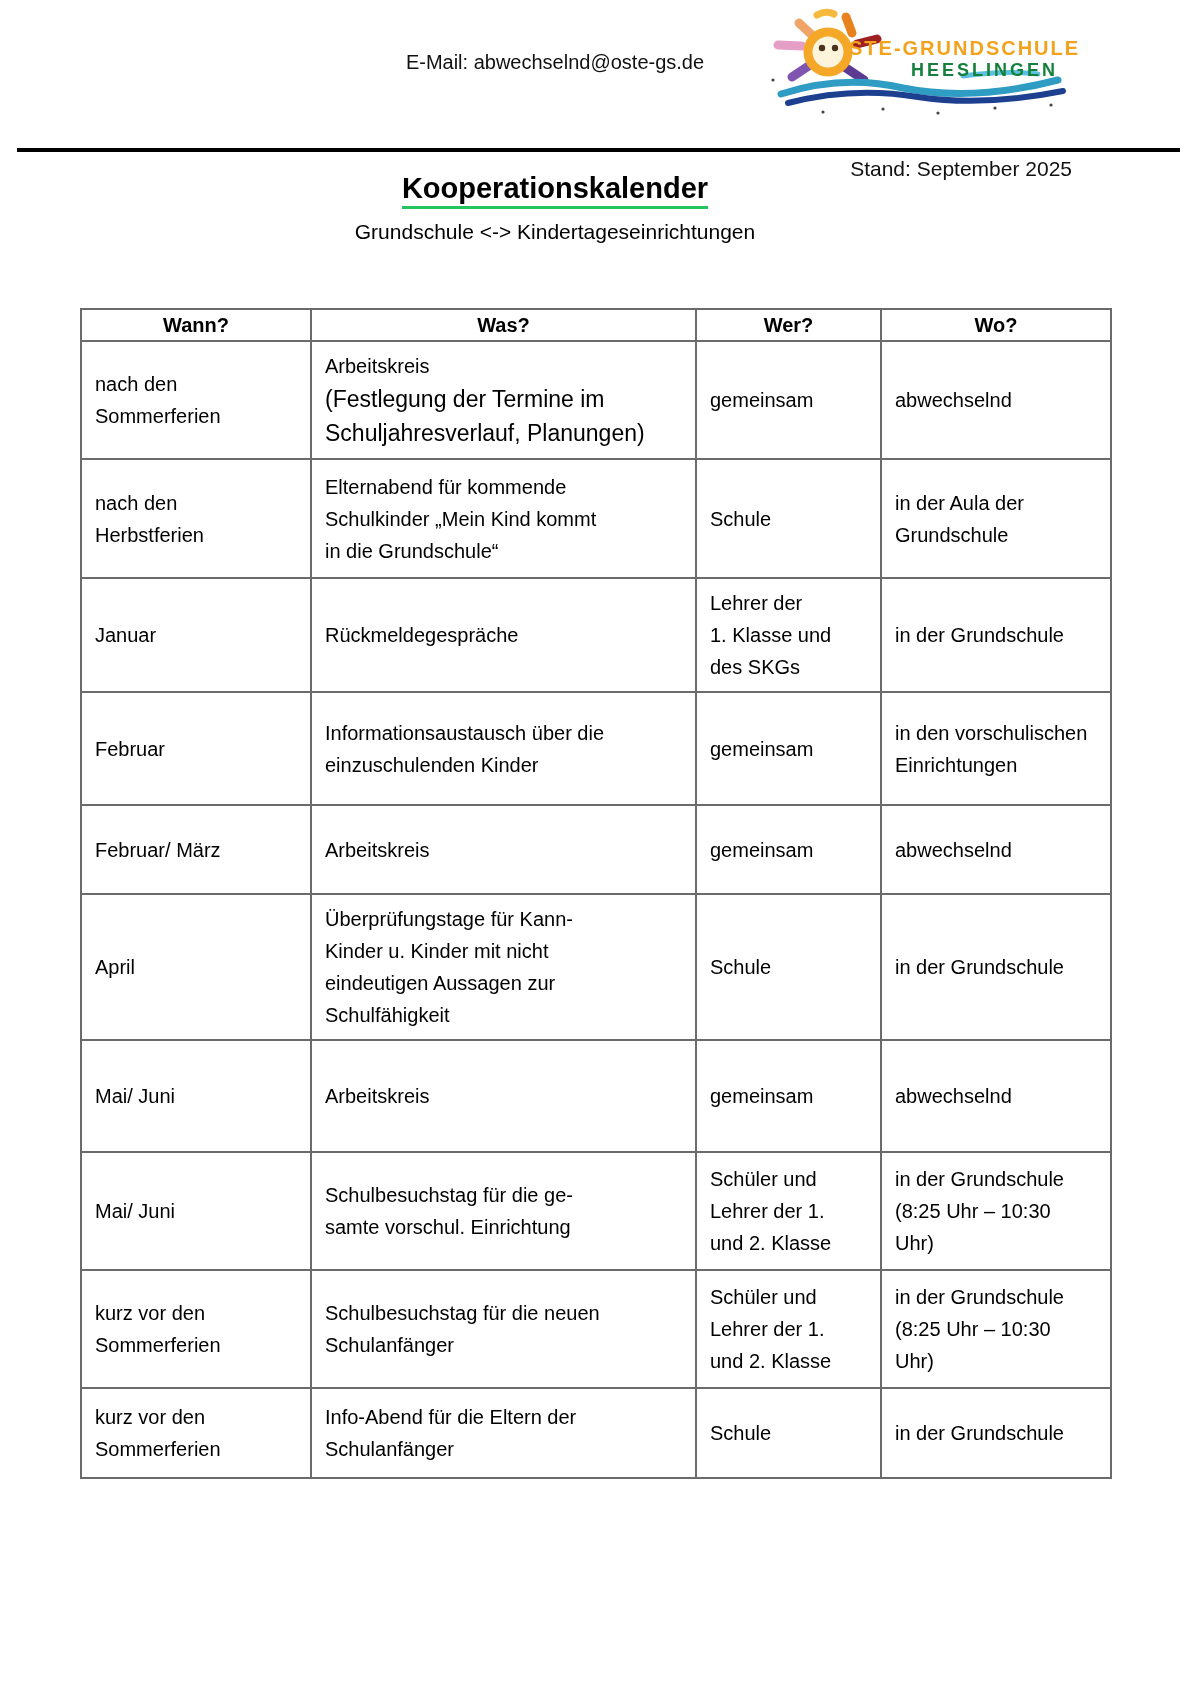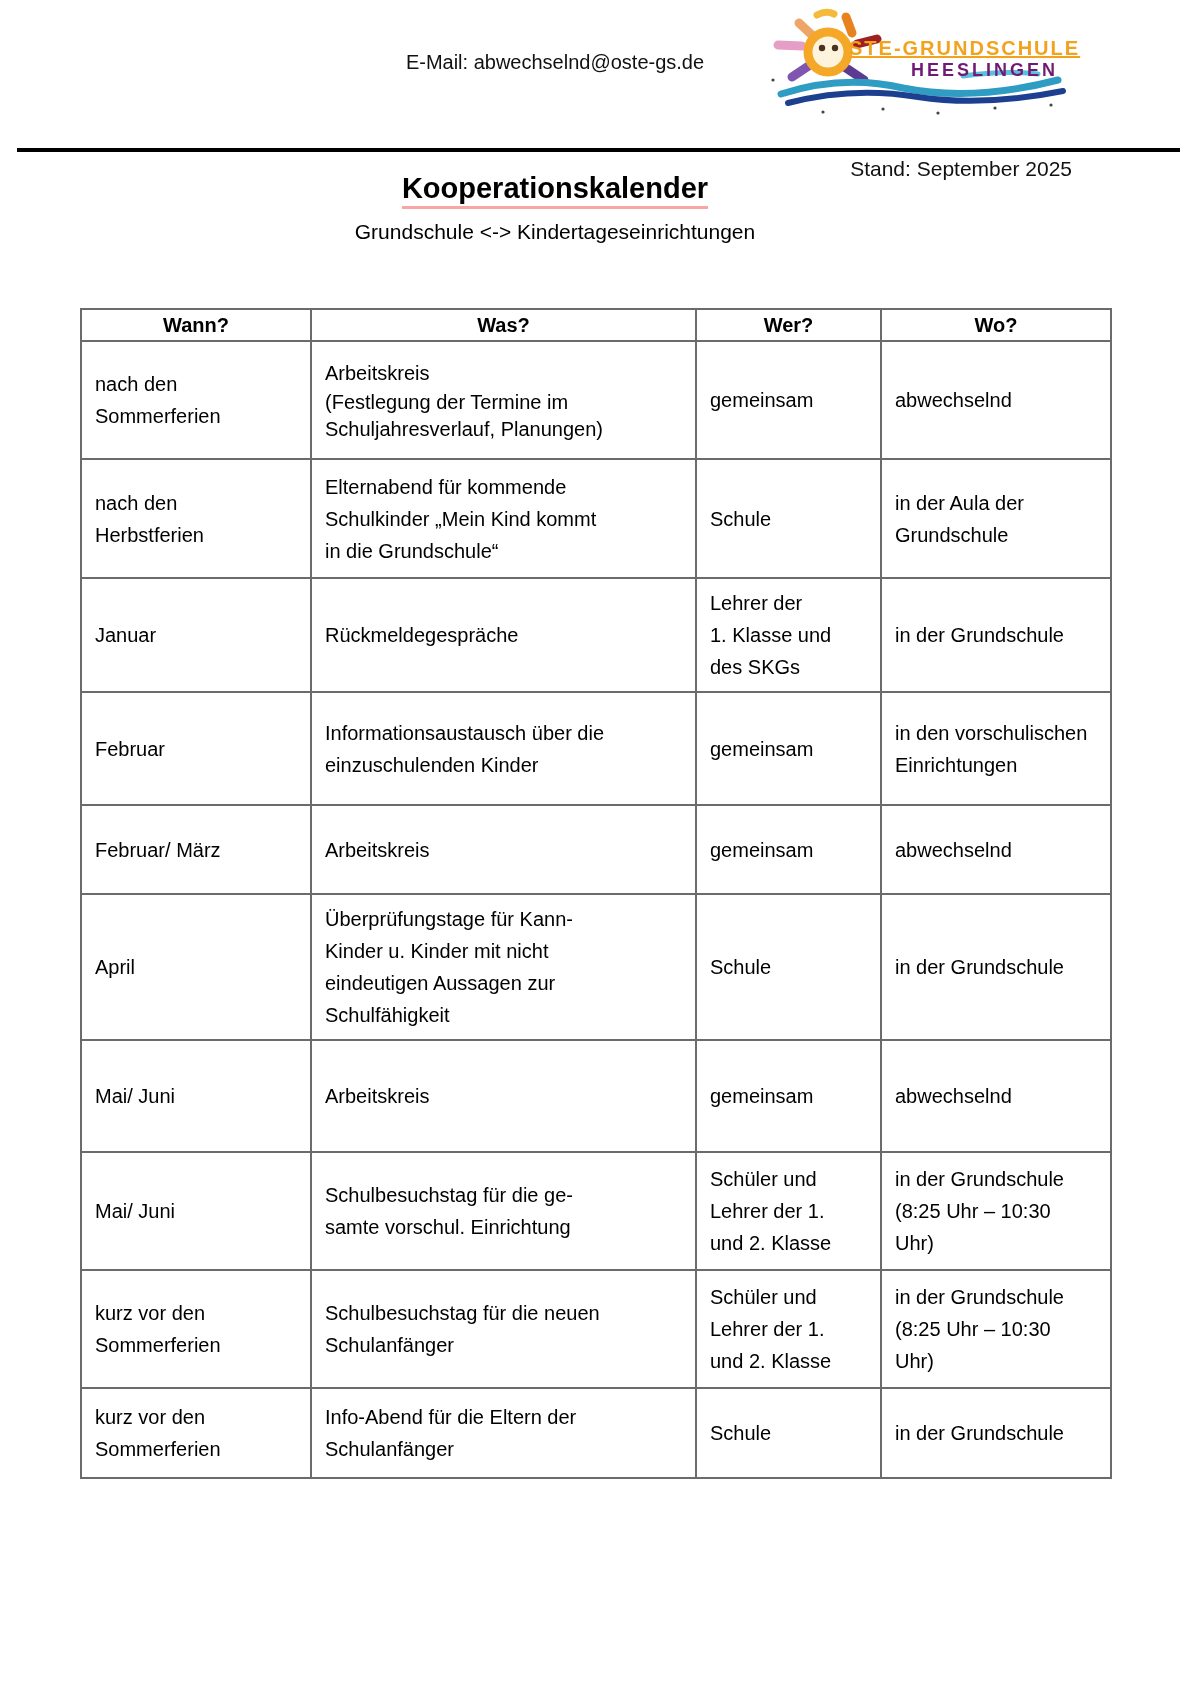--- a/index.html
+++ b/index.html
@@ -18,42 +18,42 @@
     position: absolute; top: 50px; left: 375px; width: 360px;
     text-align: center; font-size: 20px; line-height: 25px; color: #111;
   }
   .logo {
     position: absolute; top: 6px; left: 733px; width: 352px; height: 112px;
   }
   .logo svg { position: absolute; inset: 0; }
   .logo-text1 {
     position: absolute; top: 31px; left: 116px;
     font-size: 20px; font-weight: bold; letter-spacing: 2px;
-    color: #F2A21C; white-space: nowrap; text-decoration: underline;
+    color: #F2A21C; white-space: nowrap;
   }
   .logo-text2 {
     position: absolute; top: 54px; left: 178px;
     font-size: 18px; font-weight: bold; letter-spacing: 3px;
-    color: #701a75; white-space: nowrap;
+    color: #15803d; white-space: nowrap;
   }
   .header-divider {
     position: absolute; top: 148px; left: 17px; width: 1163px; height: 4px;
     background: #000;
   }
   .stand-note {
     position: absolute; top: 157px; right: 119px;
     font-size: 21px; color: #111;
   }
 
   
   .title-wrap { position: absolute; top: 172px; left: 0; width: 1110px; text-align: center; }
   .doc-title {
     display: inline-block;
     font-size: 29px; font-weight: bold;
-    border-bottom: 3px solid #fca5a5; padding-bottom: 1px;
+    border-bottom: 3px solid #22c55e; padding-bottom: 1px;
   }
   .subtitle-wrap { position: absolute; top: 220px; left: 0; width: 1110px; text-align: center; }
   .doc-subtitle { font-size: 21px; font-weight: normal; }
 
   
   table.coop {
     position: absolute; top: 308px; left: 80px; width: 1030px;
     border-collapse: collapse; table-layout: fixed;
   }
   table.coop col.c-wann { width: 230px; }
@@ -67,21 +67,21 @@
     margin-left: 28px;
   }
   table.coop th {
     height: 32px; text-align: center; font-weight: bold; padding: 2px 6px;
   }
   table.coop td {
     text-align: left; padding: 8px 10px 8px 13px;
     line-height: 32px;
     white-space: pre-line;
   }
-  td .sub-note { font-size: 20px; line-height: 27px; display: block; }
+  td .sub-note { font-size: 23px; line-height: 34px; display: block; }
   tr.h118 { height: 118px; }
   tr.h119 { height: 119px; }
   tr.h112 { height: 112px; }
   tr.h113 { height: 113px; padding-left: 16px; }
   tr.h89  { height: 89px; border-radius: 30px;  }
   tr.h134 { height: 134px; }
   tr.h90  { height: 90px;  }
 </style>
 </head>
 <body>

